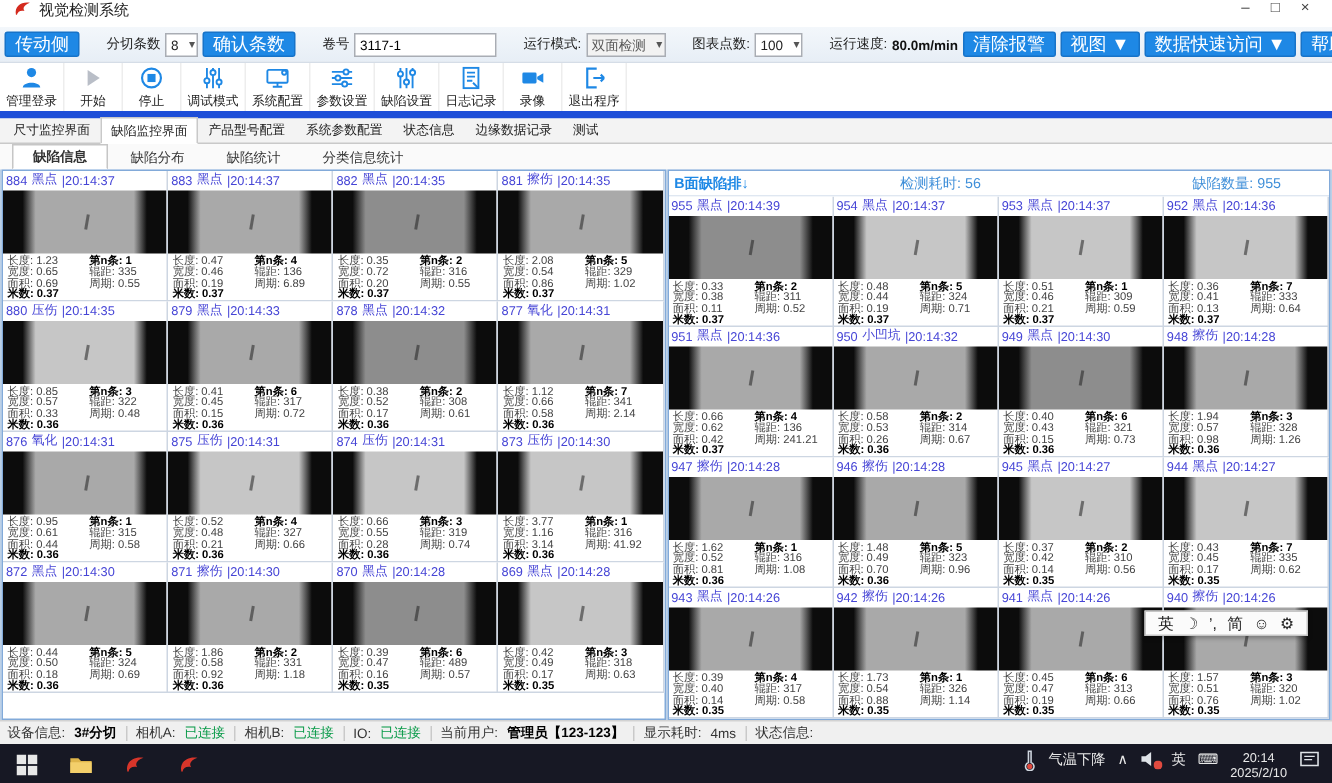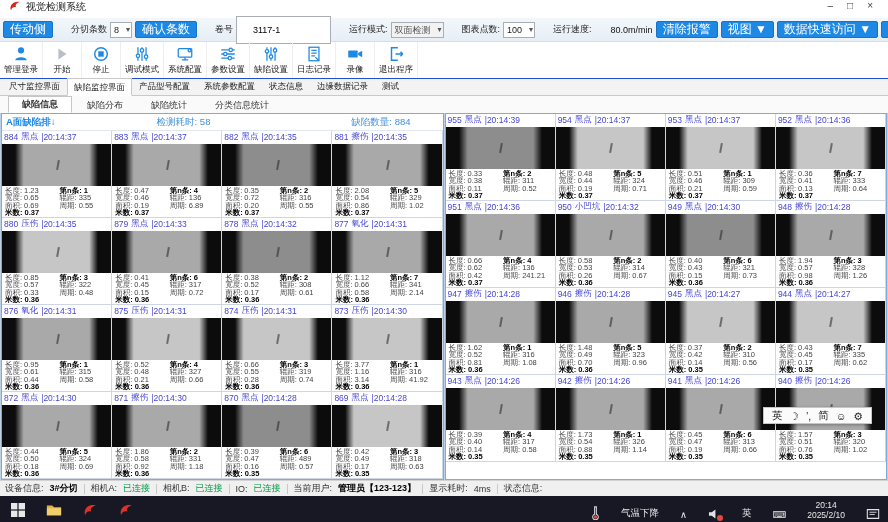--- a/index.html
+++ b/index.html
@@ -12,26 +12,26 @@
   .winctl{margin-left:auto;display:flex;gap:14px;color:#444;font-size:10px;padding-right:6px}
   .winctl span{cursor:default}
 
   
   .tb1{height:24px;background:linear-gradient(#f3f7fb,#e7eef6);border-bottom:1px solid #d5dde7;display:flex;align-items:center;gap:3px;padding:0 3px;font-size:9px;white-space:nowrap}
   .bbtn{background:#1e88e5;color:#fff;border:1px solid #1773c8;border-radius:2px;padding:2px 6px;font-size:12px;line-height:11px}
   .lbl{color:#222;margin-left:15px}
   .combo{background:#fff;border:1px solid #a9adb4;padding:1px 12px 1px 3px;position:relative;min-height:15px;line-height:12px}
   .combo::after{content:"▾";position:absolute;right:1px;top:1px;font-size:8px;color:#555}
   .combo.gray{background:#f2f2f2;color:#555}
-  .roll-input{width:95px;height:28px;border:1px solid #a9adb4;font-size:9px;padding:0 16px;font-family:"Liberation Sans",sans-serif}
+  .roll-input{width:95px;height:16px;border:1px solid #a9adb4;font-size:9px;padding:0 3px;font-family:"Liberation Sans",sans-serif}
   .cw44{width:44px}.cw56{width:58px}.cw34{width:34px}
-  .speed{font-weight:normal;color:#111;margin-left:16px}
+  .speed{font-weight:bold;color:#111;margin-left:0}
 
   
-  .tb2{height:37px;background:#fff;display:flex;align-items:stretch;border-bottom:1px solid #1d4ed8}
+  .tb2{height:37px;background:#fff;display:flex;align-items:stretch;border-bottom:5px solid #1d4ed8}
   .ibtn{display:flex;flex-direction:column;align-items:center;justify-content:center;gap:1px;min-width:39px;padding:1px 4px 0;border-right:1px solid #ededed;font-size:8.5px;color:#222;cursor:default}
   .ibtn svg{width:18px;height:18px}
 
   
   .mtabs{height:17px;background:#f3f3f3;display:flex;align-items:flex-end;border-bottom:1px solid #c9c9c9;padding-left:2px;font-size:8.5px}
   .mtab{padding:0 6px;line-height:15px;border:1px solid transparent;color:#222}
   .mtab.on{background:#fff;border-color:#c9c9c9;border-bottom:1px solid #fff;margin-bottom:-1px;line-height:16px}
   .stabs{height:17px;background:#fafafa;display:flex;align-items:flex-end;padding-left:8px;font-size:9px;gap:2px}
   .stab{padding:0 13px;line-height:15px;color:#333}
   .stab.on{background:#fff;border:1px solid #c6c6c6;border-bottom-color:#fff;font-weight:bold}
@@ -57,21 +57,21 @@
   
   .statusbar{height:16px;background:#f0f0f0;border-top:1px solid #d2d2d2;display:flex;align-items:center;gap:6px;padding:0 5px;font-size:9px;color:#333;white-space:nowrap}
   .sep{width:1px;height:10px;background:#c9c9c9}
   .bold{font-weight:bold;color:#000}
   .green{color:#089a48;font-weight:normal}
 
   
   .taskbar{height:28px;background:#171824;display:flex;align-items:center;color:#e8e8e8}
   .tk{width:36px;height:28px;display:flex;align-items:center;justify-content:center;position:relative}
   .tk.appon::after{content:"";position:absolute;left:6px;right:6px;bottom:0;height:2px;background:#5aa8e8}
-  .tray{margin-left:auto;display:flex;align-items:flex-end;gap:21px;font-size:9.5px;padding-right:8px}
+  .tray{margin-left:auto;display:flex;align-items:flex-start;gap:8px;font-size:9.5px;padding-right:8px}
   .tray .glyph{color:#e8e8e8}
   .timebox{font-size:8.5px;line-height:10px;text-align:center}
 
   
   .ime{position:absolute;left:763px;top:407px;height:17px;background:#fbfbfb;border:1px solid #c6c6c6;box-shadow:0 1px 3px rgba(0,0,0,.3);display:flex;align-items:center;gap:7px;padding:0 8px;font-size:10.5px;color:#222;z-index:5}
 </style>
 </head>
 <body>
 
 <div class="titlebar">
@@ -219,25 +219,20 @@
 <div class="stabs">
 
 <div class="stab on">缺陷信息</div>
     <div class="stab">缺陷分布</div>
     <div class="stab">缺陷统计</div>
     <div class="stab">分类信息统计</div>
   </div>
 
 <div class="panels">
   <section class="panel">
-    <div class="phd">
-      <span class="t1">A面缺陷排↓</span>
-      <span class="mid"><span>检测耗时:</span> <span>58</span></span>
-      <span class="rgt"><span>缺陷数量:</span> <span>884</span></span>
-    </div>
     <div class="grid">
 
     <div class="cell">
           <div class="chd">
             <span>884</span>
             <span>黑点</span>
             <span>|20:14:37</span>
           </div>
           <div class="cimg t-mid"></div>
           <div class="cst">
@@ -901,20 +896,25 @@
               <div class="sr">
                 <span>周期:</span>
                 <span>0.63</span>
               </div>
             </div>
           </div>
         </div>
       </div>
   </section>
   <section class="panel">
+    <div class="phd">
+      <span class="t1">B面缺陷排↓</span>
+      <span class="mid"><span>检测耗时:</span> <span>56</span></span>
+      <span class="rgt"><span>缺陷数量:</span> <span>955</span></span>
+    </div>
     <div class="grid">
 
     <div class="cell">
           <div class="chd">
             <span>955</span>
             <span>黑点</span>
             <span>|20:14:39</span>
           </div>
           <div class="cimg t-dark"></div>
           <div class="cst">

